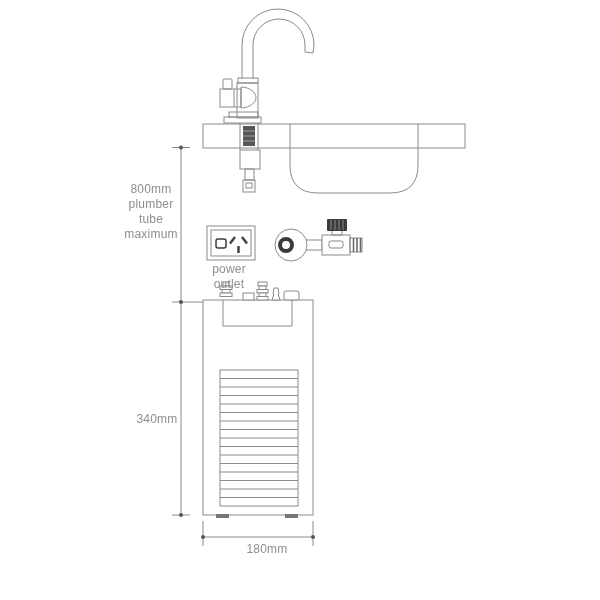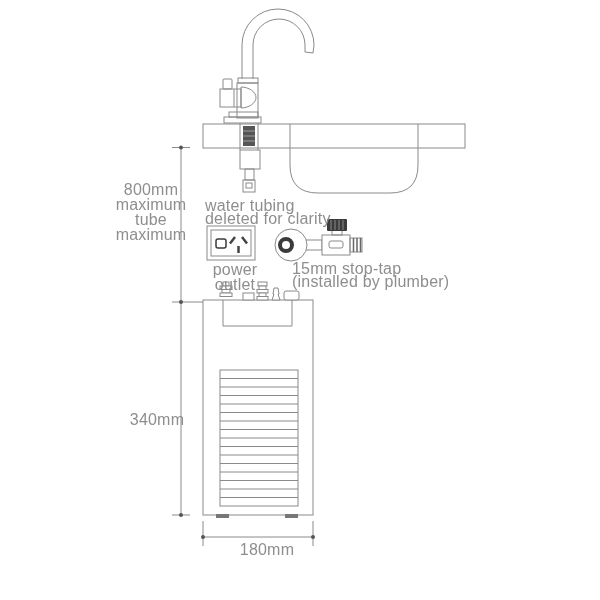--- a/index.html
+++ b/index.html
@@ -20,21 +20,21 @@
   #art{position:absolute;left:0;top:0;}
   
   .ln{stroke:var(--line);fill:none;stroke-width:1;}
   .lnw{stroke:var(--line);fill:#fff;stroke-width:1;}
   .dk{fill:var(--dark);stroke:none;}
   .dkln{stroke:var(--dark);fill:none;}
   .dot{fill:#555;stroke:none;}
   
   .lbl{
     position:absolute;
-    font-size:16px;
+    font-size:12px;
     line-height:15px;
     color:var(--text);
     letter-spacing:.2px;
     white-space:nowrap;
   }
   .lbl.tight{line-height:13px;}
   .ctr{text-align:center;white-space:normal;}
 </style>
 </head>
 <body>
@@ -143,34 +143,26 @@
       <line class="ln" x1="203" y1="521" x2="203" y2="546"></line>
       <line class="ln" x1="313" y1="521" x2="313" y2="546"></line>
       <line class="ln" x1="203" y1="537" x2="313" y2="537"></line>
       <circle class="dot" cx="203" cy="537" r="2"></circle>
       <circle class="dot" cx="313" cy="537" r="2"></circle>
     </g>
   </svg>
 
   <div class="lbl ctr" style="left:112px;top:182px;width:78px;">
     <div>800mm</div>
-    <div>maximum</div>
+    <div>plumber</div>
     <div>tube maximum</div>
   </div>
 
 
   <div class="lbl ctr" style="left:118px;top:412px;width:78px;">340mm</div>
 
-  <div class="lbl tight" style="left:205px;top:199px;">
-    <div>water tubing</div>
-    <div>deleted for clarity</div>
-  </div>
 
-  <div class="lbl ctr" style="left:202px;top:262px;width:66px;">power outlet</div>
+  <div class="lbl ctr" style="left:196px;top:262px;width:66px;">power outlet</div>
 
-  <div class="lbl tight" style="left:292px;top:262px;">
-    <div>15mm stop-tap</div>
-    <div>(installed by plumber)</div>
-  </div>
 
   <div class="lbl ctr" style="left:236px;top:542px;width:62px;">180mm</div>
 
 </div>
 
 </body></html>

